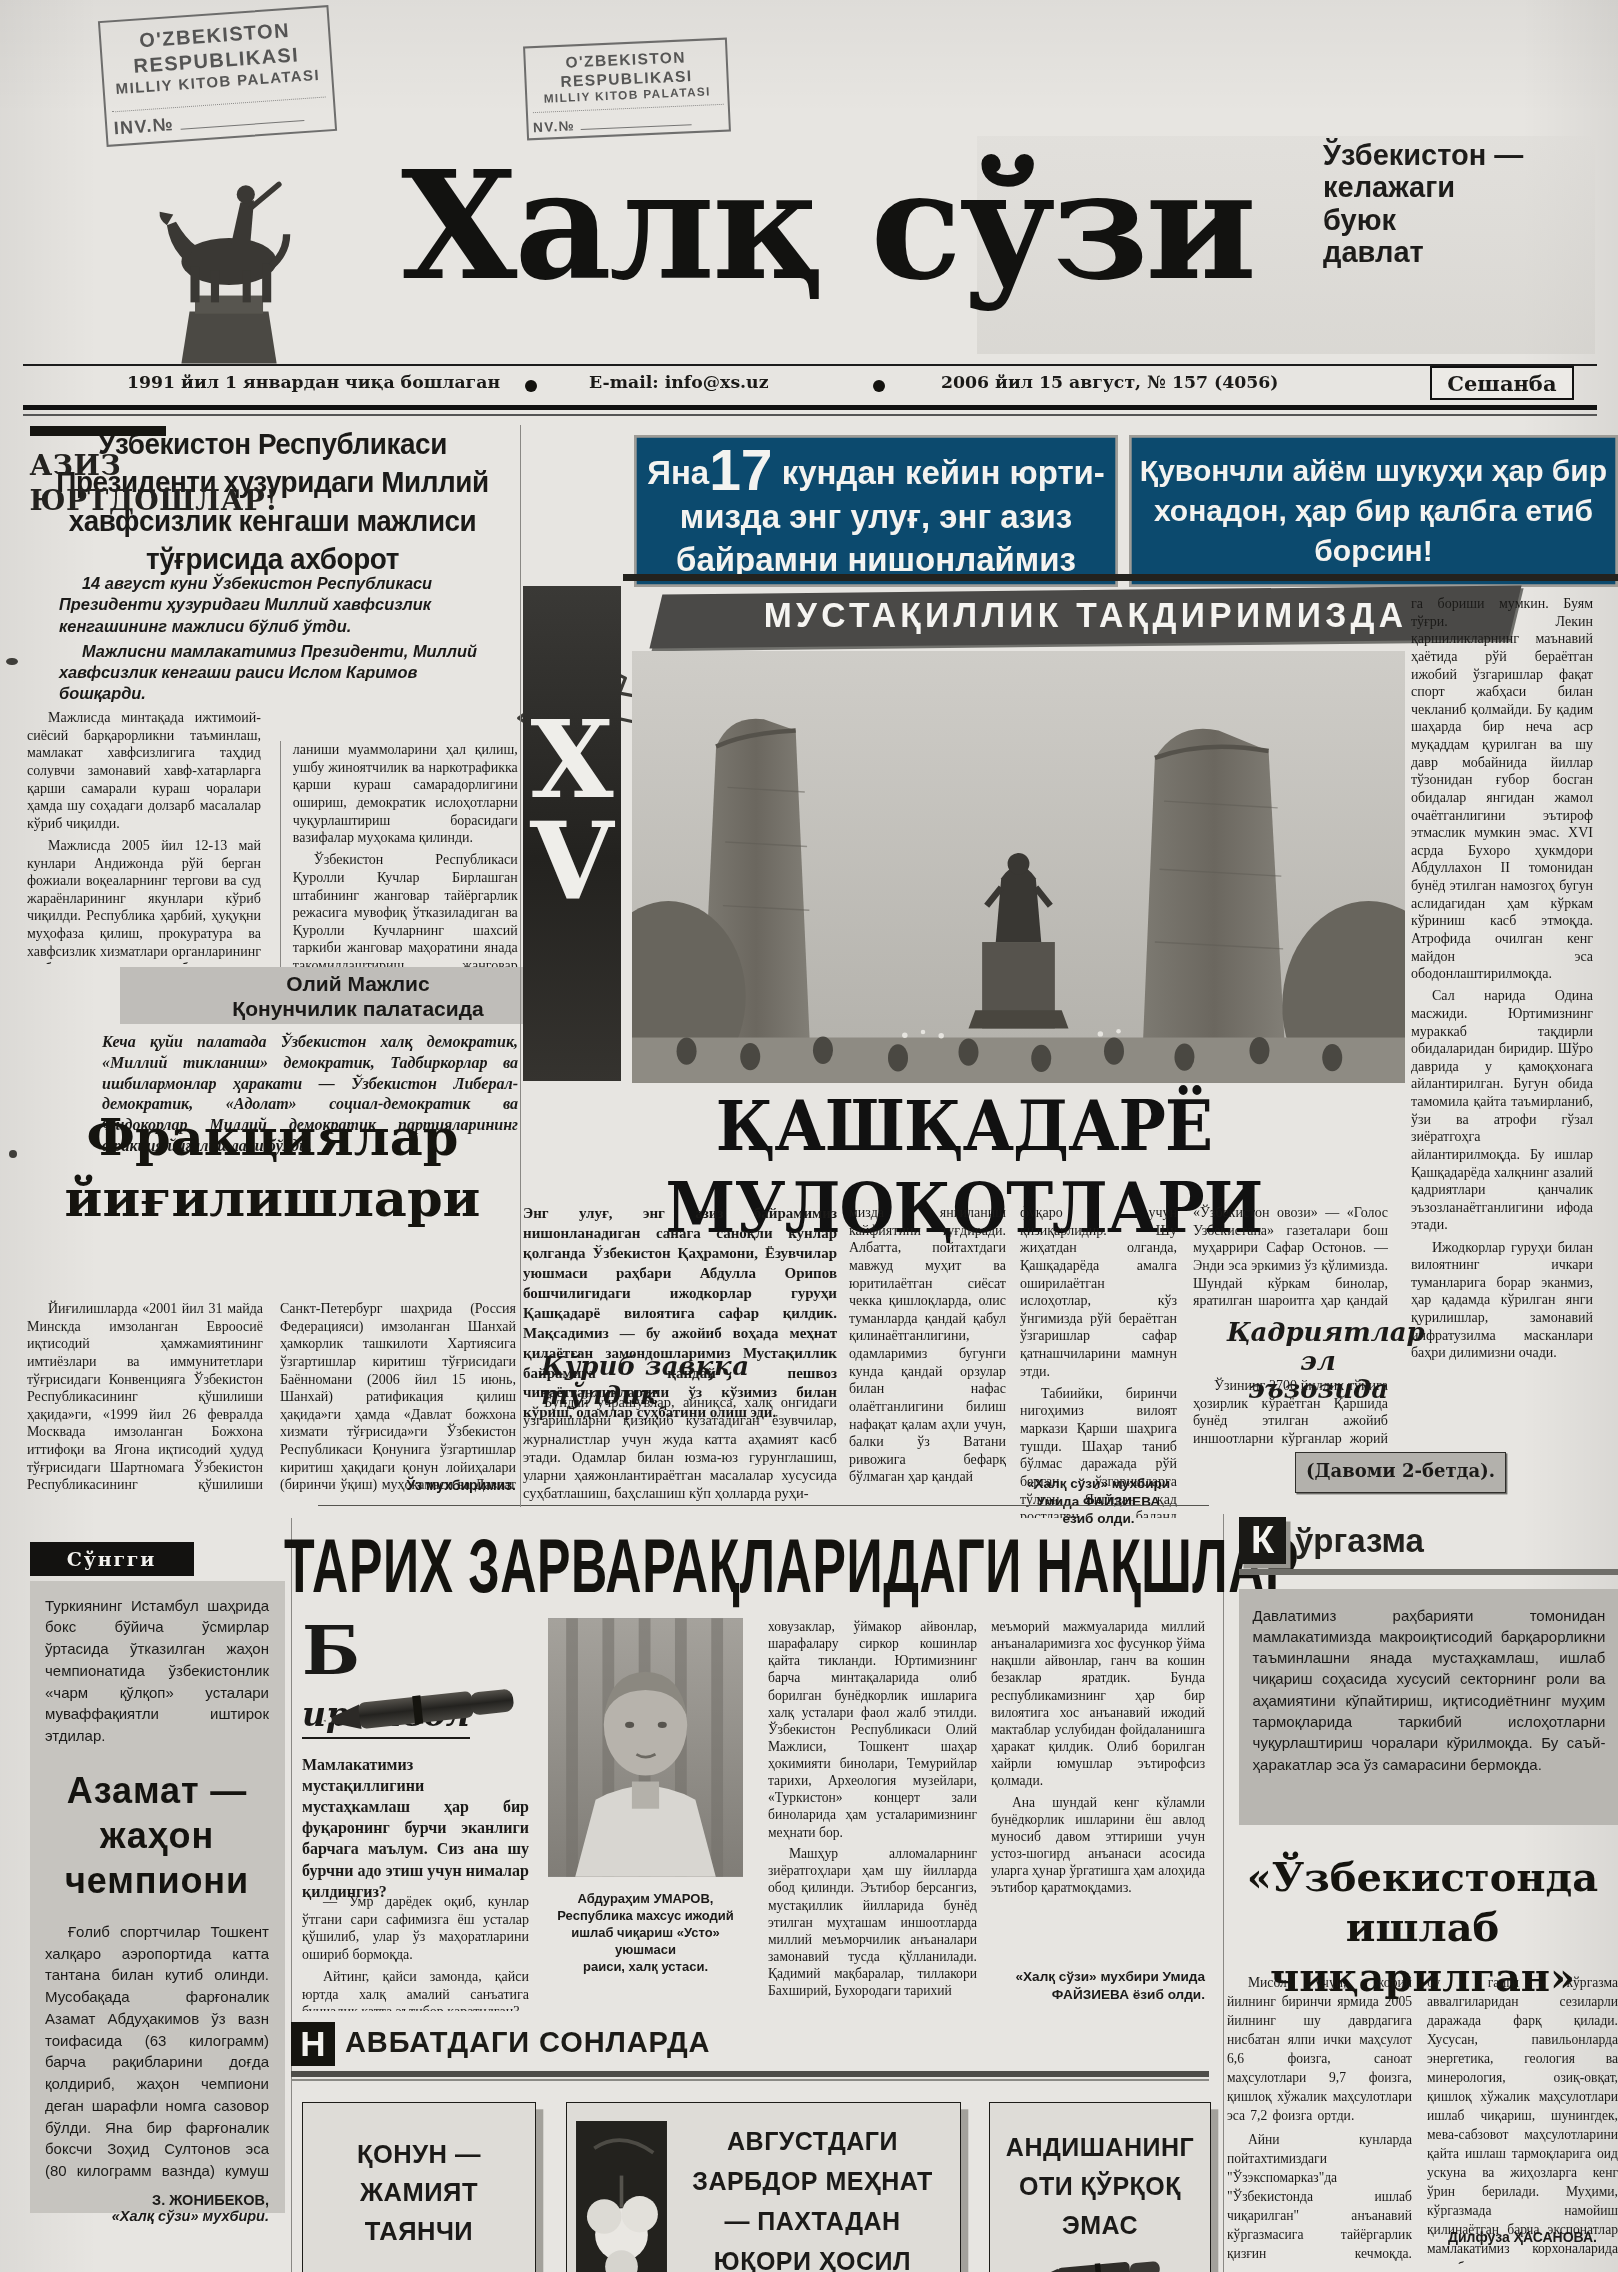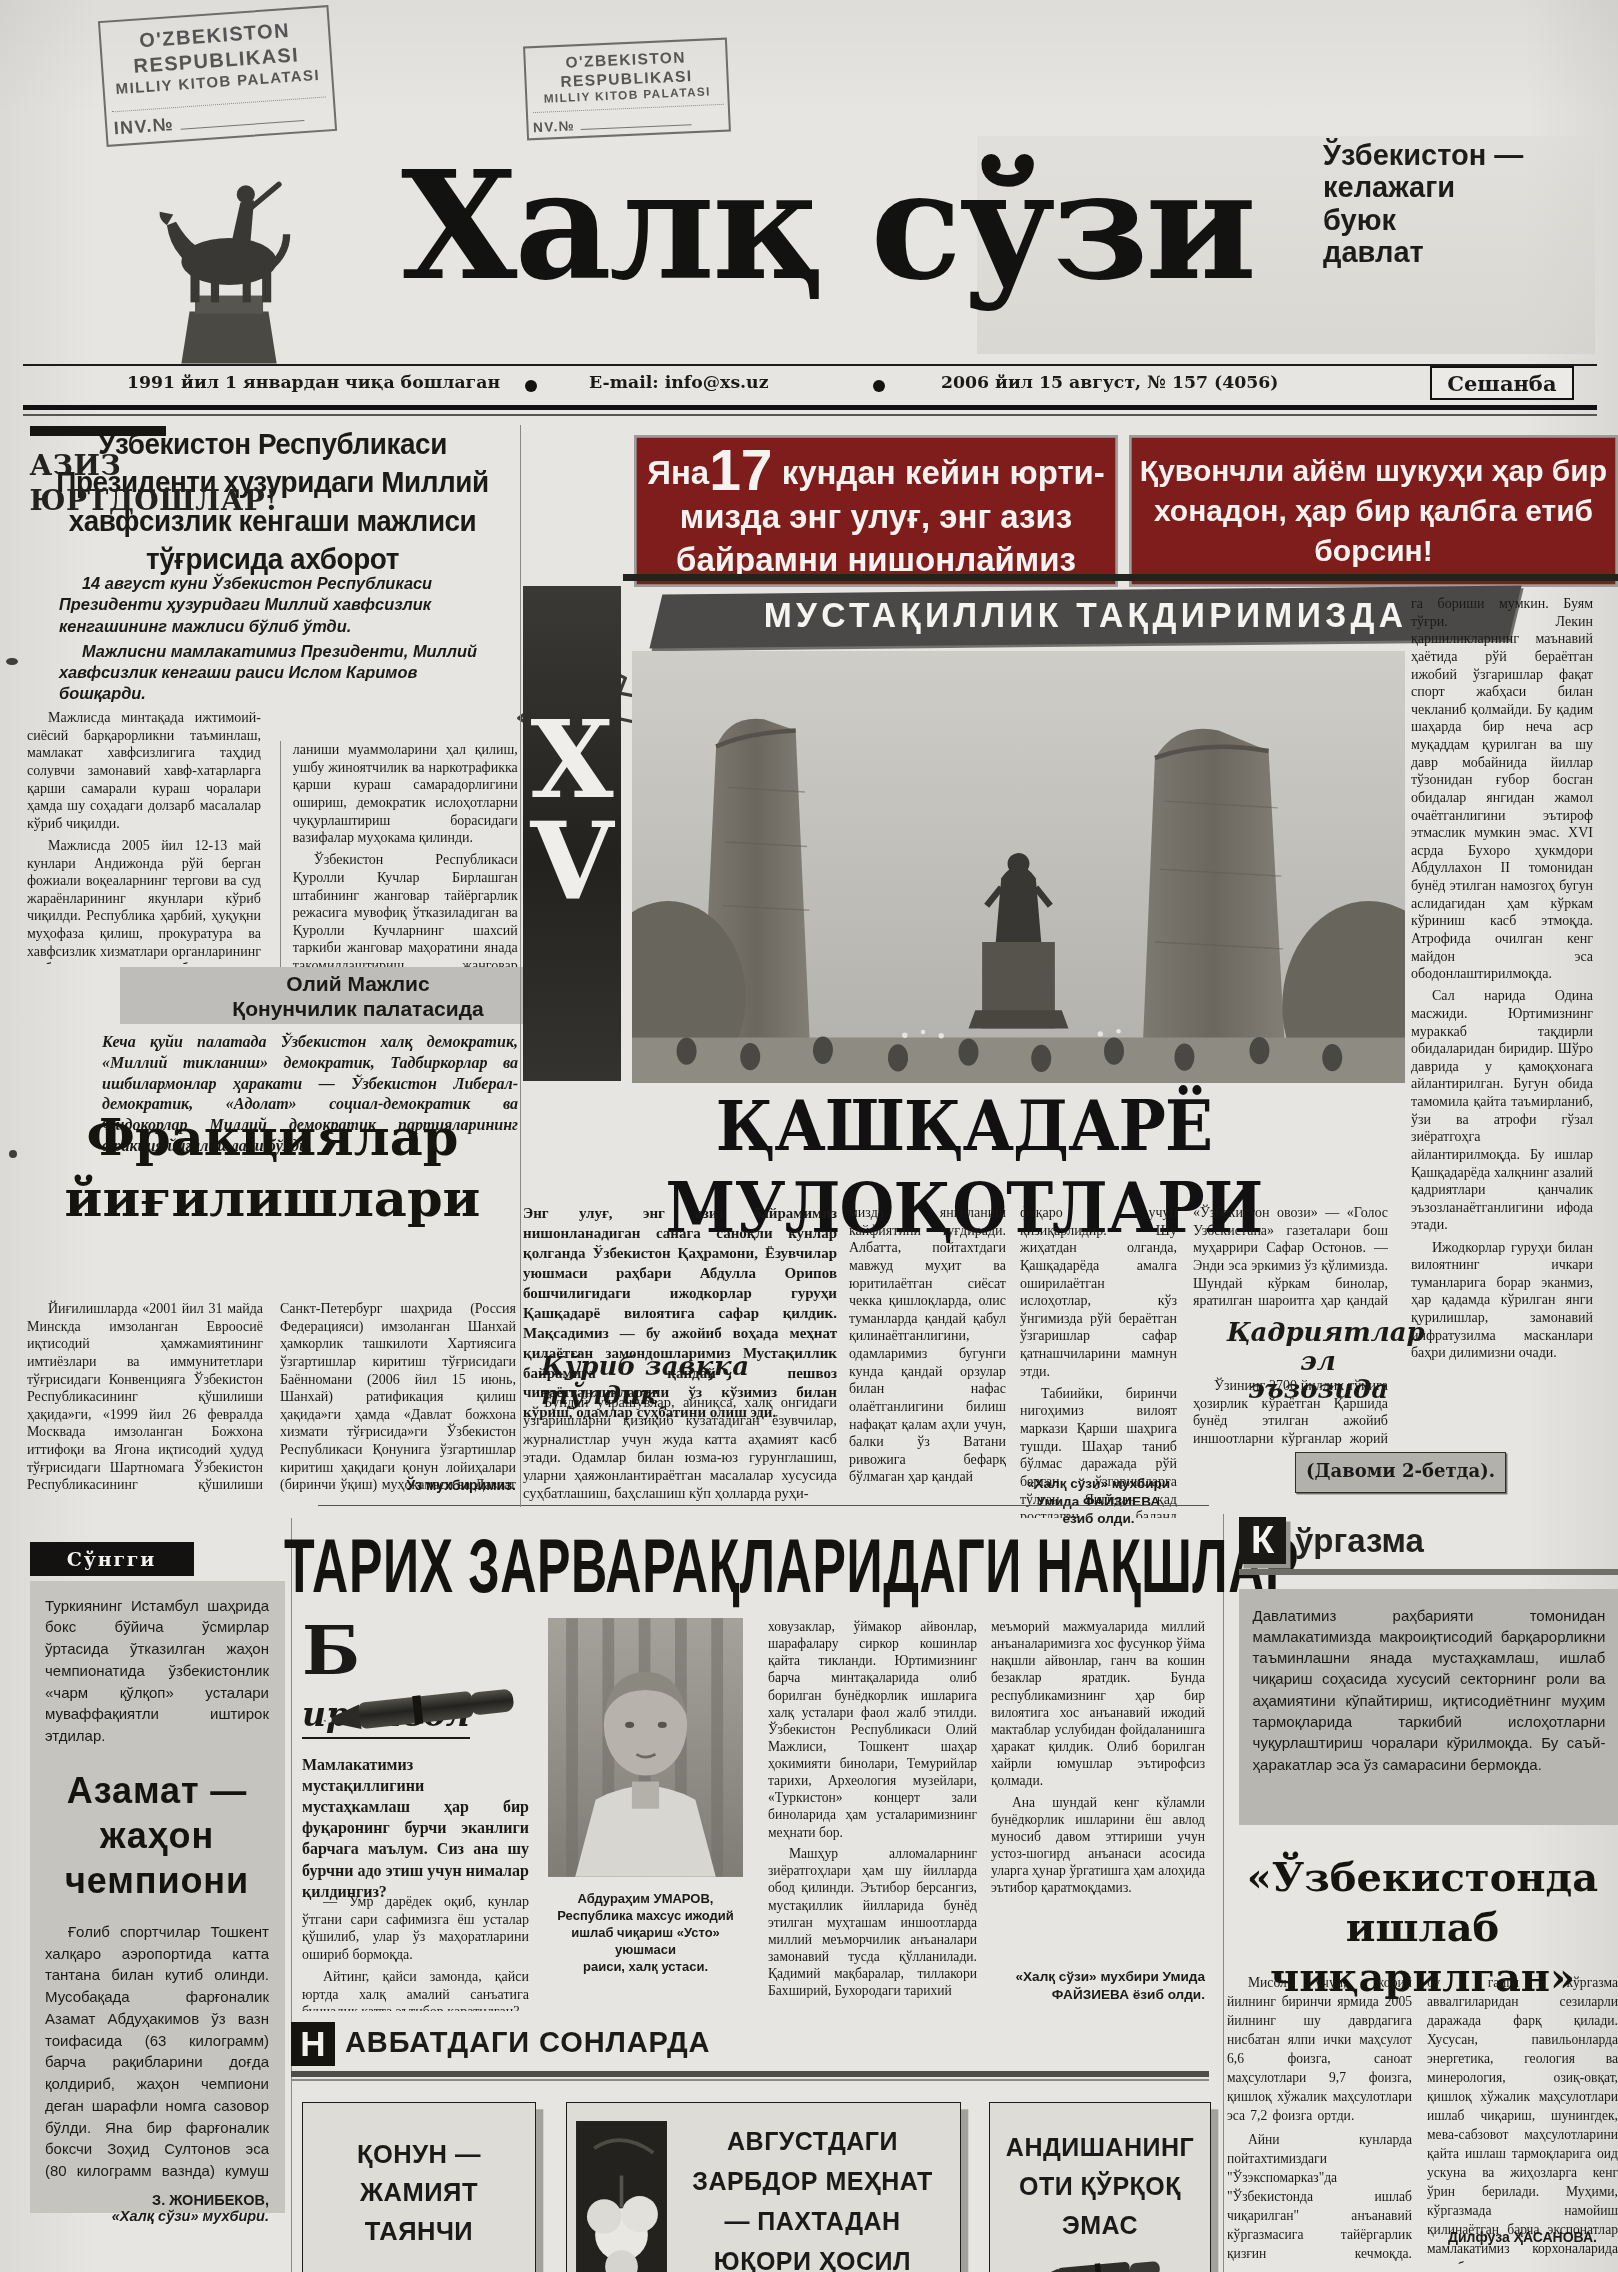--- a/index.html
+++ b/index.html
@@ -53,21 +53,21 @@
             font-weight:bold;font-size:21px;line-height:1.2;padding-top:3.6px;}
   #oliy-lead{left:102px;top:1032px;width:416px;font-size:16px;font-weight:bold;font-style:italic;line-height:1.3;}
   #frak-head{left:27px;top:1107px;width:491px;text-align:center;font-weight:bold;font-size:51px;line-height:1.2;color:#15140f;}
   #frak-col1{left:27px;top:1300px;width:236px;height:195px;}
   #frak-col2{left:280px;top:1300px;width:236px;height:195px;}
   #frak-sign{left:280px;top:1477px;width:236px;font-size:14px;font-weight:bold;text-align:right;}
 
   
   #aziz-bar{left:29.5px;top:426px;width:136px;height:10px;background:#161511;}
   #aziz{left:29.5px;top:448px;width:150px;font-size:28px;font-weight:bold;line-height:1.25;letter-spacing:0.5px;color:#23221f;}
-  .graybox{background:#7f1d1d;color:#f4f3f0;font-weight:bold;text-align:center;
+  .graybox{background:#0c4a6e;color:#f4f3f0;font-weight:bold;text-align:center;
            box-shadow:inset 0 0 0 2.7px #9e9c97;}
   #gb1{left:634px;top:435px;width:484px;height:136px;font-size:33px;line-height:1.32;padding-top:16.4px;}
   #gb2{left:1129px;top:435px;width:489px;height:136px;font-size:30px;line-height:1.32;padding-top:16.4px;}
   #gb1 .num{font-size:57px;line-height:0;vertical-align:-6.4px;letter-spacing:0;}
   #gb-underbar{left:623px;top:574px;width:995px;height:7.3px;background:#23221e;}
   #map{left:505px;top:650px;width:150px;height:177px;}
 
   
   #xv{left:523px;top:586px;width:98px;height:495px;background:linear-gradient(180deg,#3a3936,#23221f 55%,#35332f);
       color:#efeeea;text-align:center;font-family:"DejaVu Serif",serif;font-weight:bold;}

